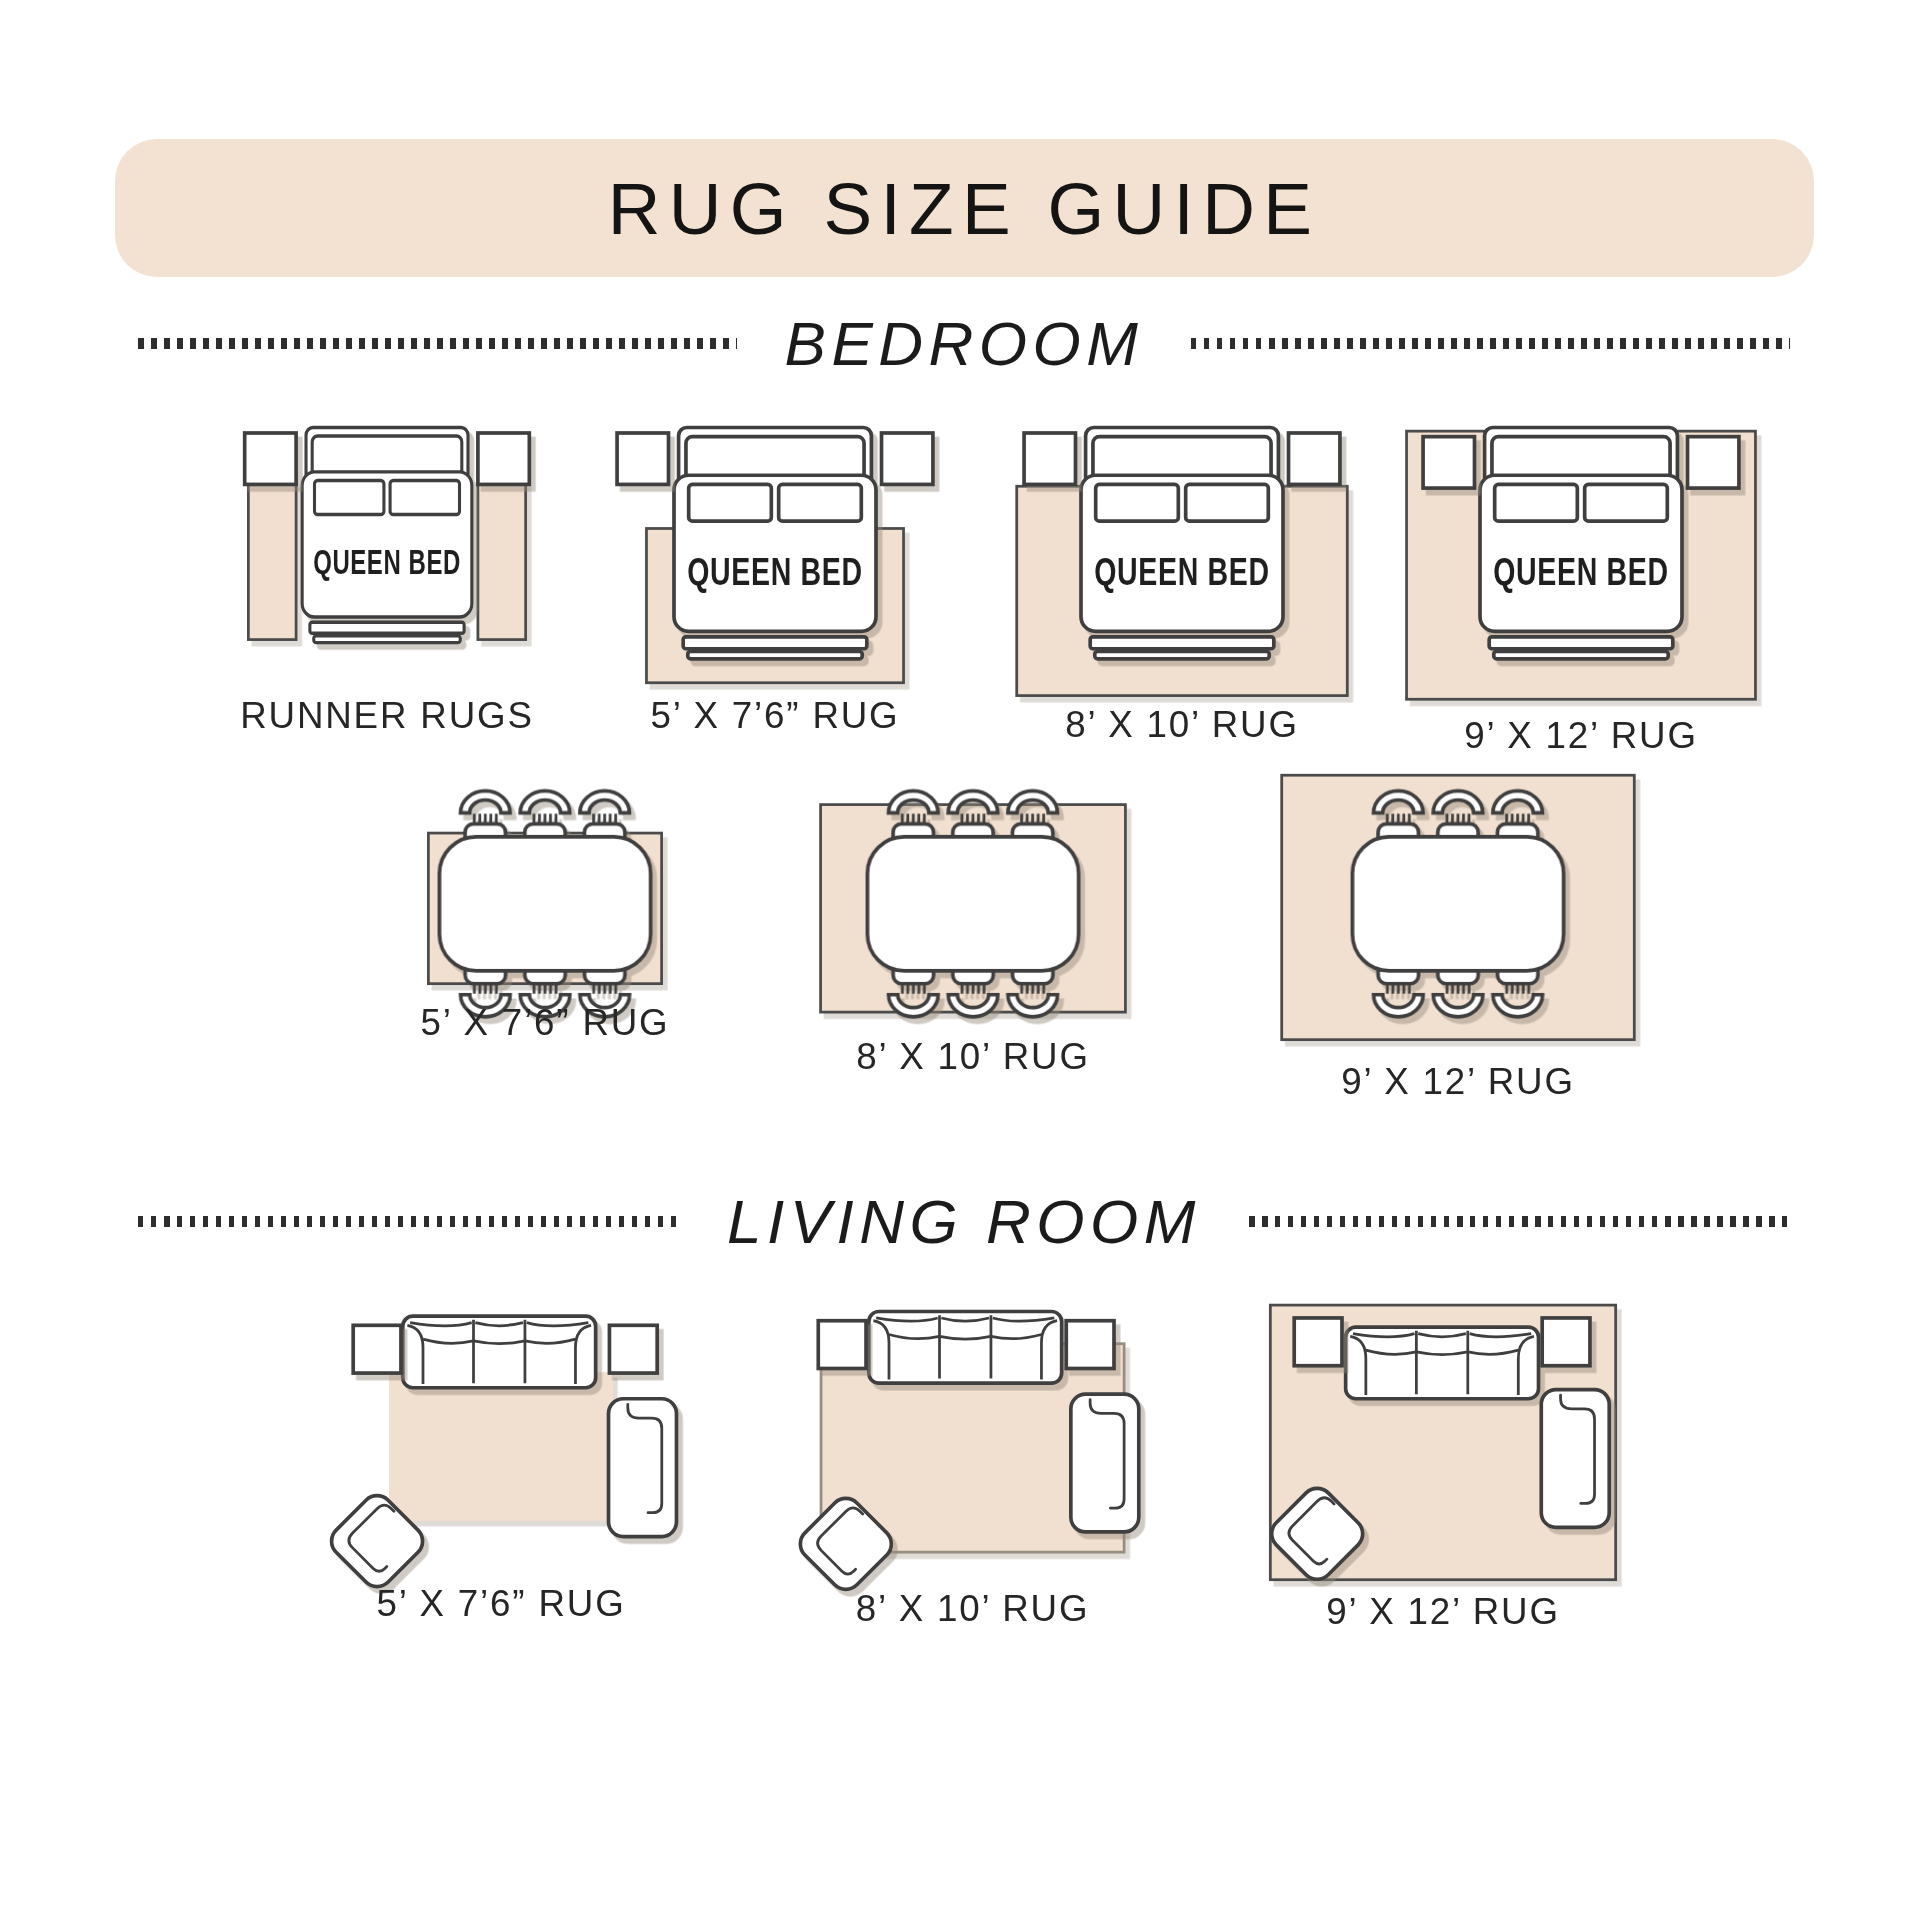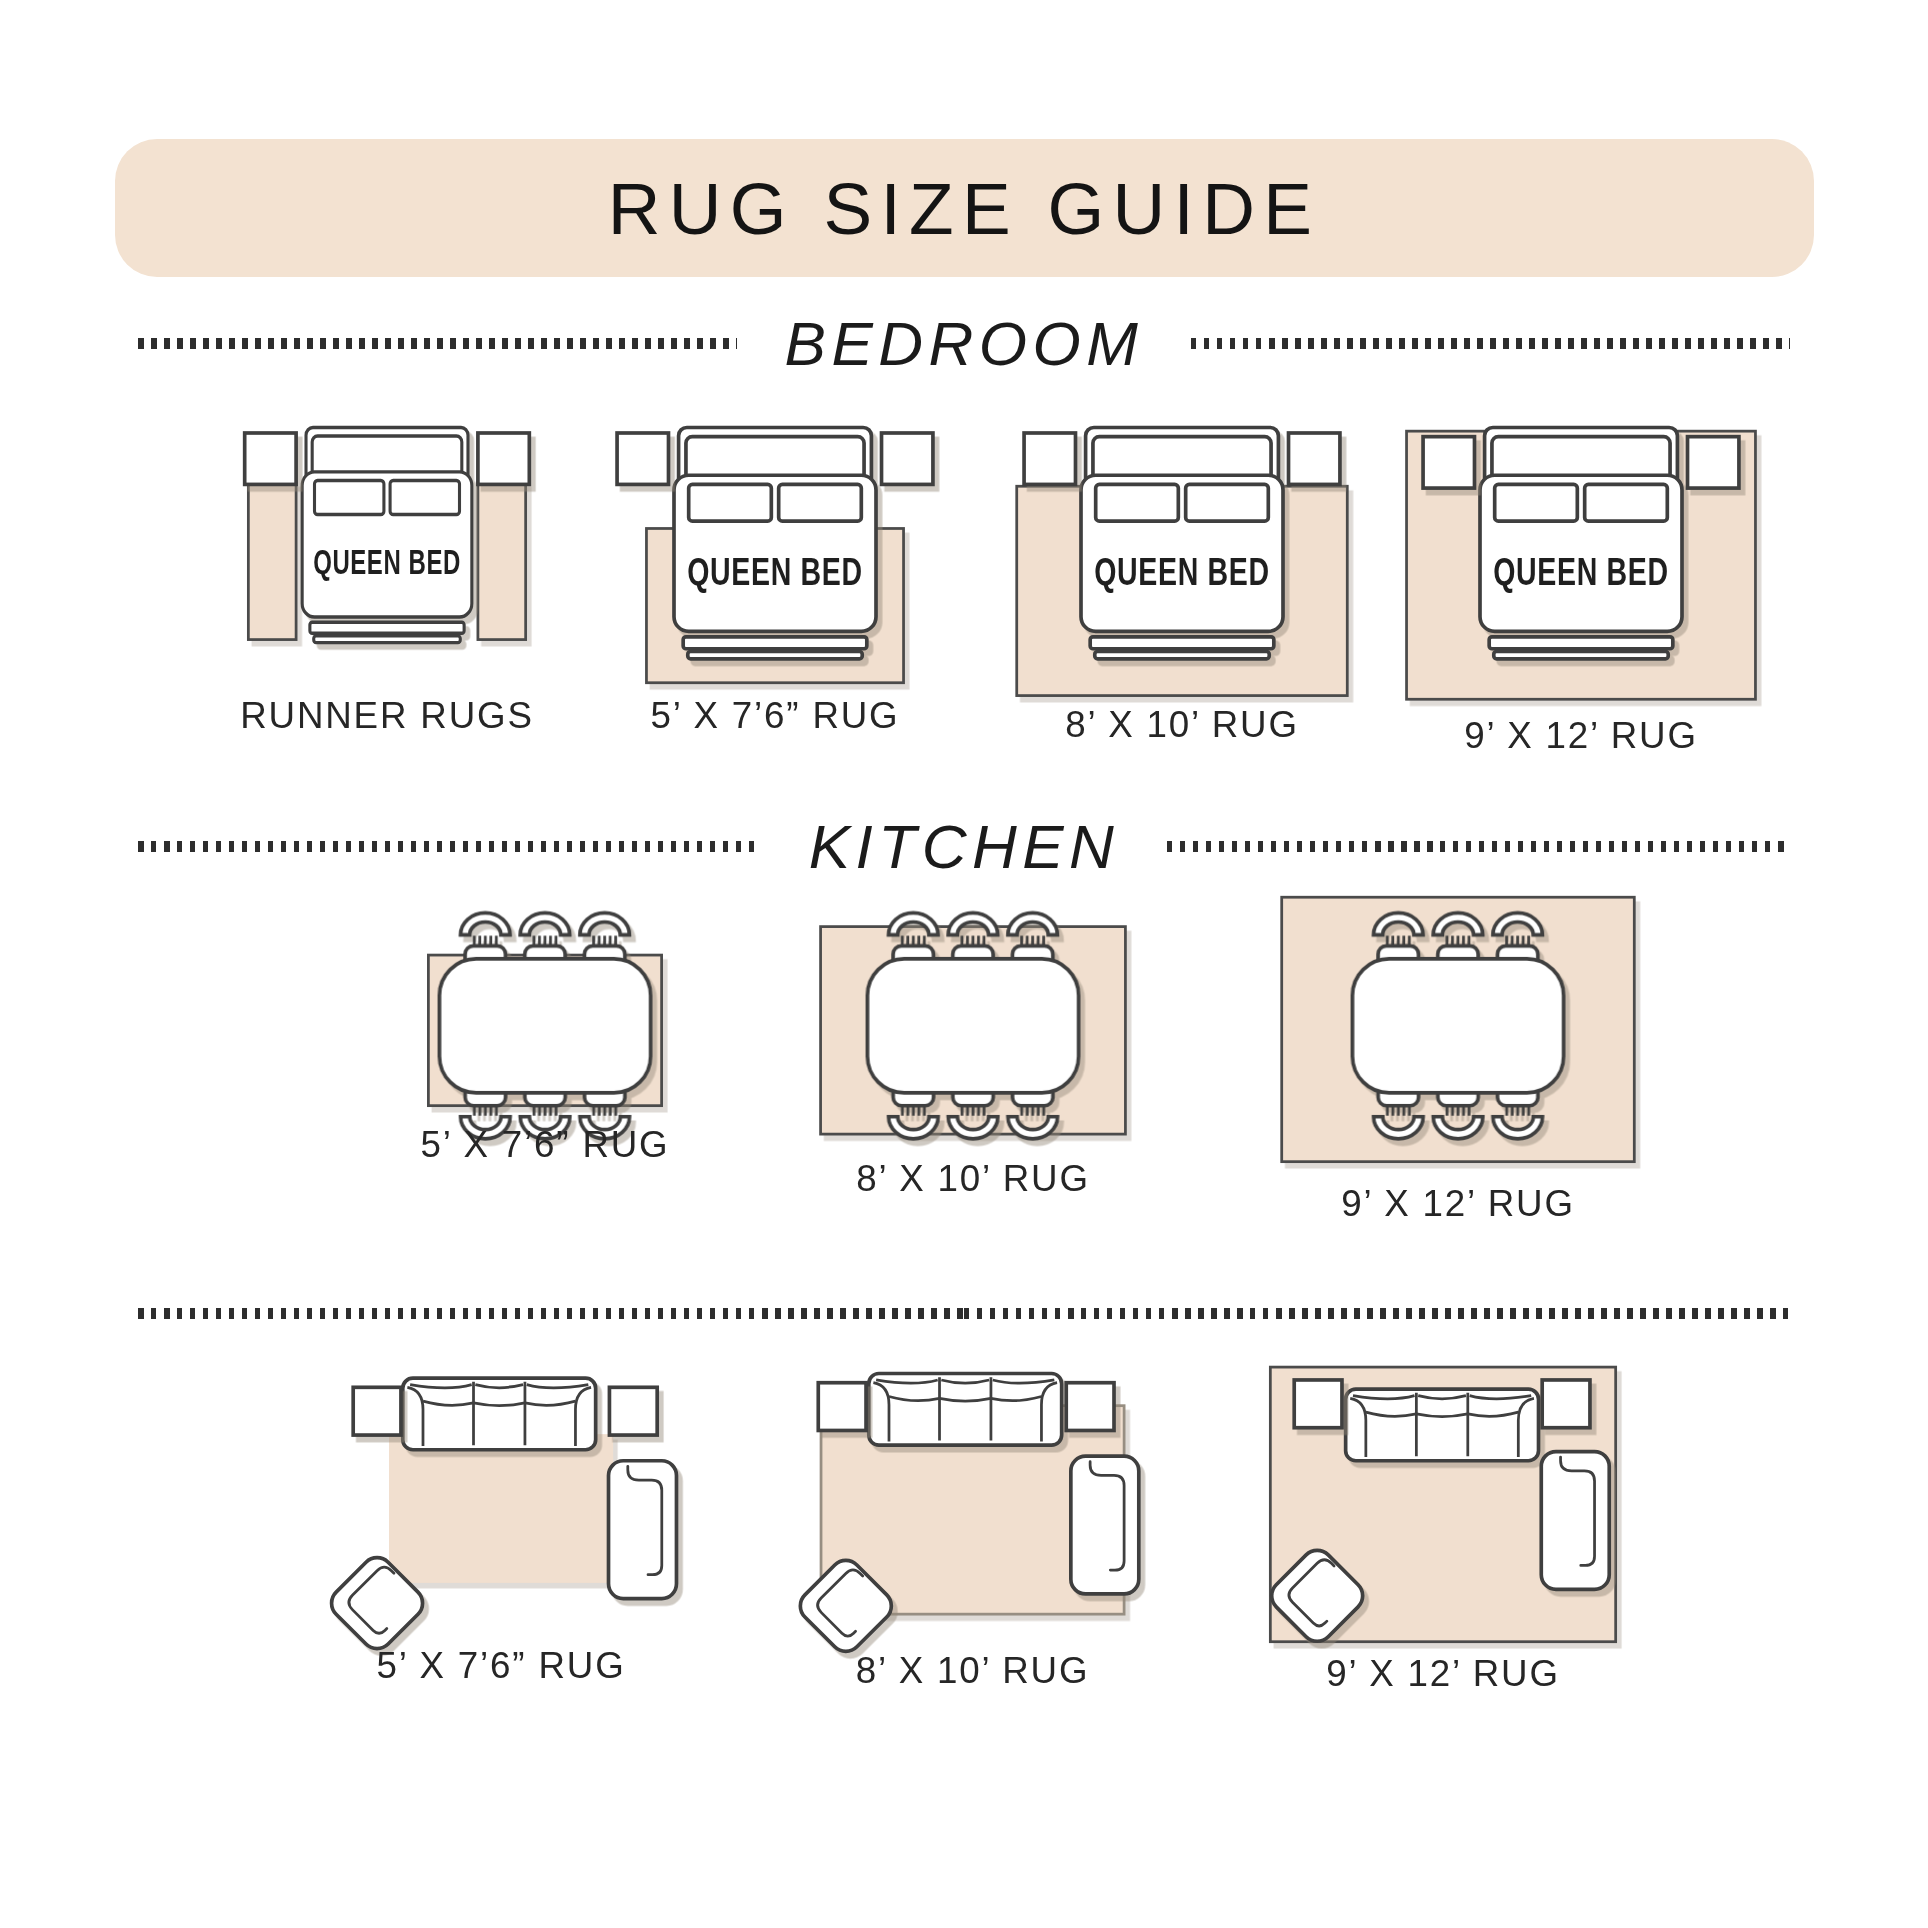--- a/index.html
+++ b/index.html
@@ -203,25 +203,20 @@
       <g class="sh">
           <use href="#nightstand" transform="translate(48,18)"></use>
         </g>
       <g class="sh">
           <use href="#nightstand" transform="translate(336,18)"></use>
         </g>
       <text class="fig-label" x="220" y="357" text-anchor="middle">9’ X 12’ RUG</text>
     </svg>
   </div>
 
-  <div class="sec-head kitchen">
-    <div class="dots"></div>
-    <div class="sec-title">KITCHEN</div>
-    <div class="dots"></div>
-  </div>
 
   <div class="row row-kitchen">
 
     <svg width="404" height="349" viewBox="0 0 440 380">
       <rect x="93" y="73" width="254" height="164" class="rug rugsh"></rect>
       <g class="sh">
           <use href="#kitchenset" transform="translate(220,77)"></use>
         </g>
       <text class="fig-label" x="220" y="293" text-anchor="middle">5’ X 7’6” RUG</text>
     </svg>
@@ -238,20 +233,21 @@
       <rect x="28" y="10" width="384" height="288" class="rug rugsh"></rect>
       <g class="sh">
           <use href="#kitchenset" transform="translate(220,77)"></use>
         </g>
       <text class="fig-label" x="220" y="357" text-anchor="middle">9’ X 12’ RUG</text>
     </svg>
   </div>
 
   <div class="sec-head living">
     <div class="dots"></div>
+    <div class="sec-title">LIVING ROOM</div>
     <div class="dots"></div>
   </div>
 
   <div class="row row-living">
 
     <svg width="432" height="349" viewBox="0 0 470 380">
       <rect x="100" y="84" width="244" height="162" class="rug-plain rugsh"></rect>
       <g class="sh">
           <use href="#sofa" transform="translate(220,23)"></use>
         </g>

